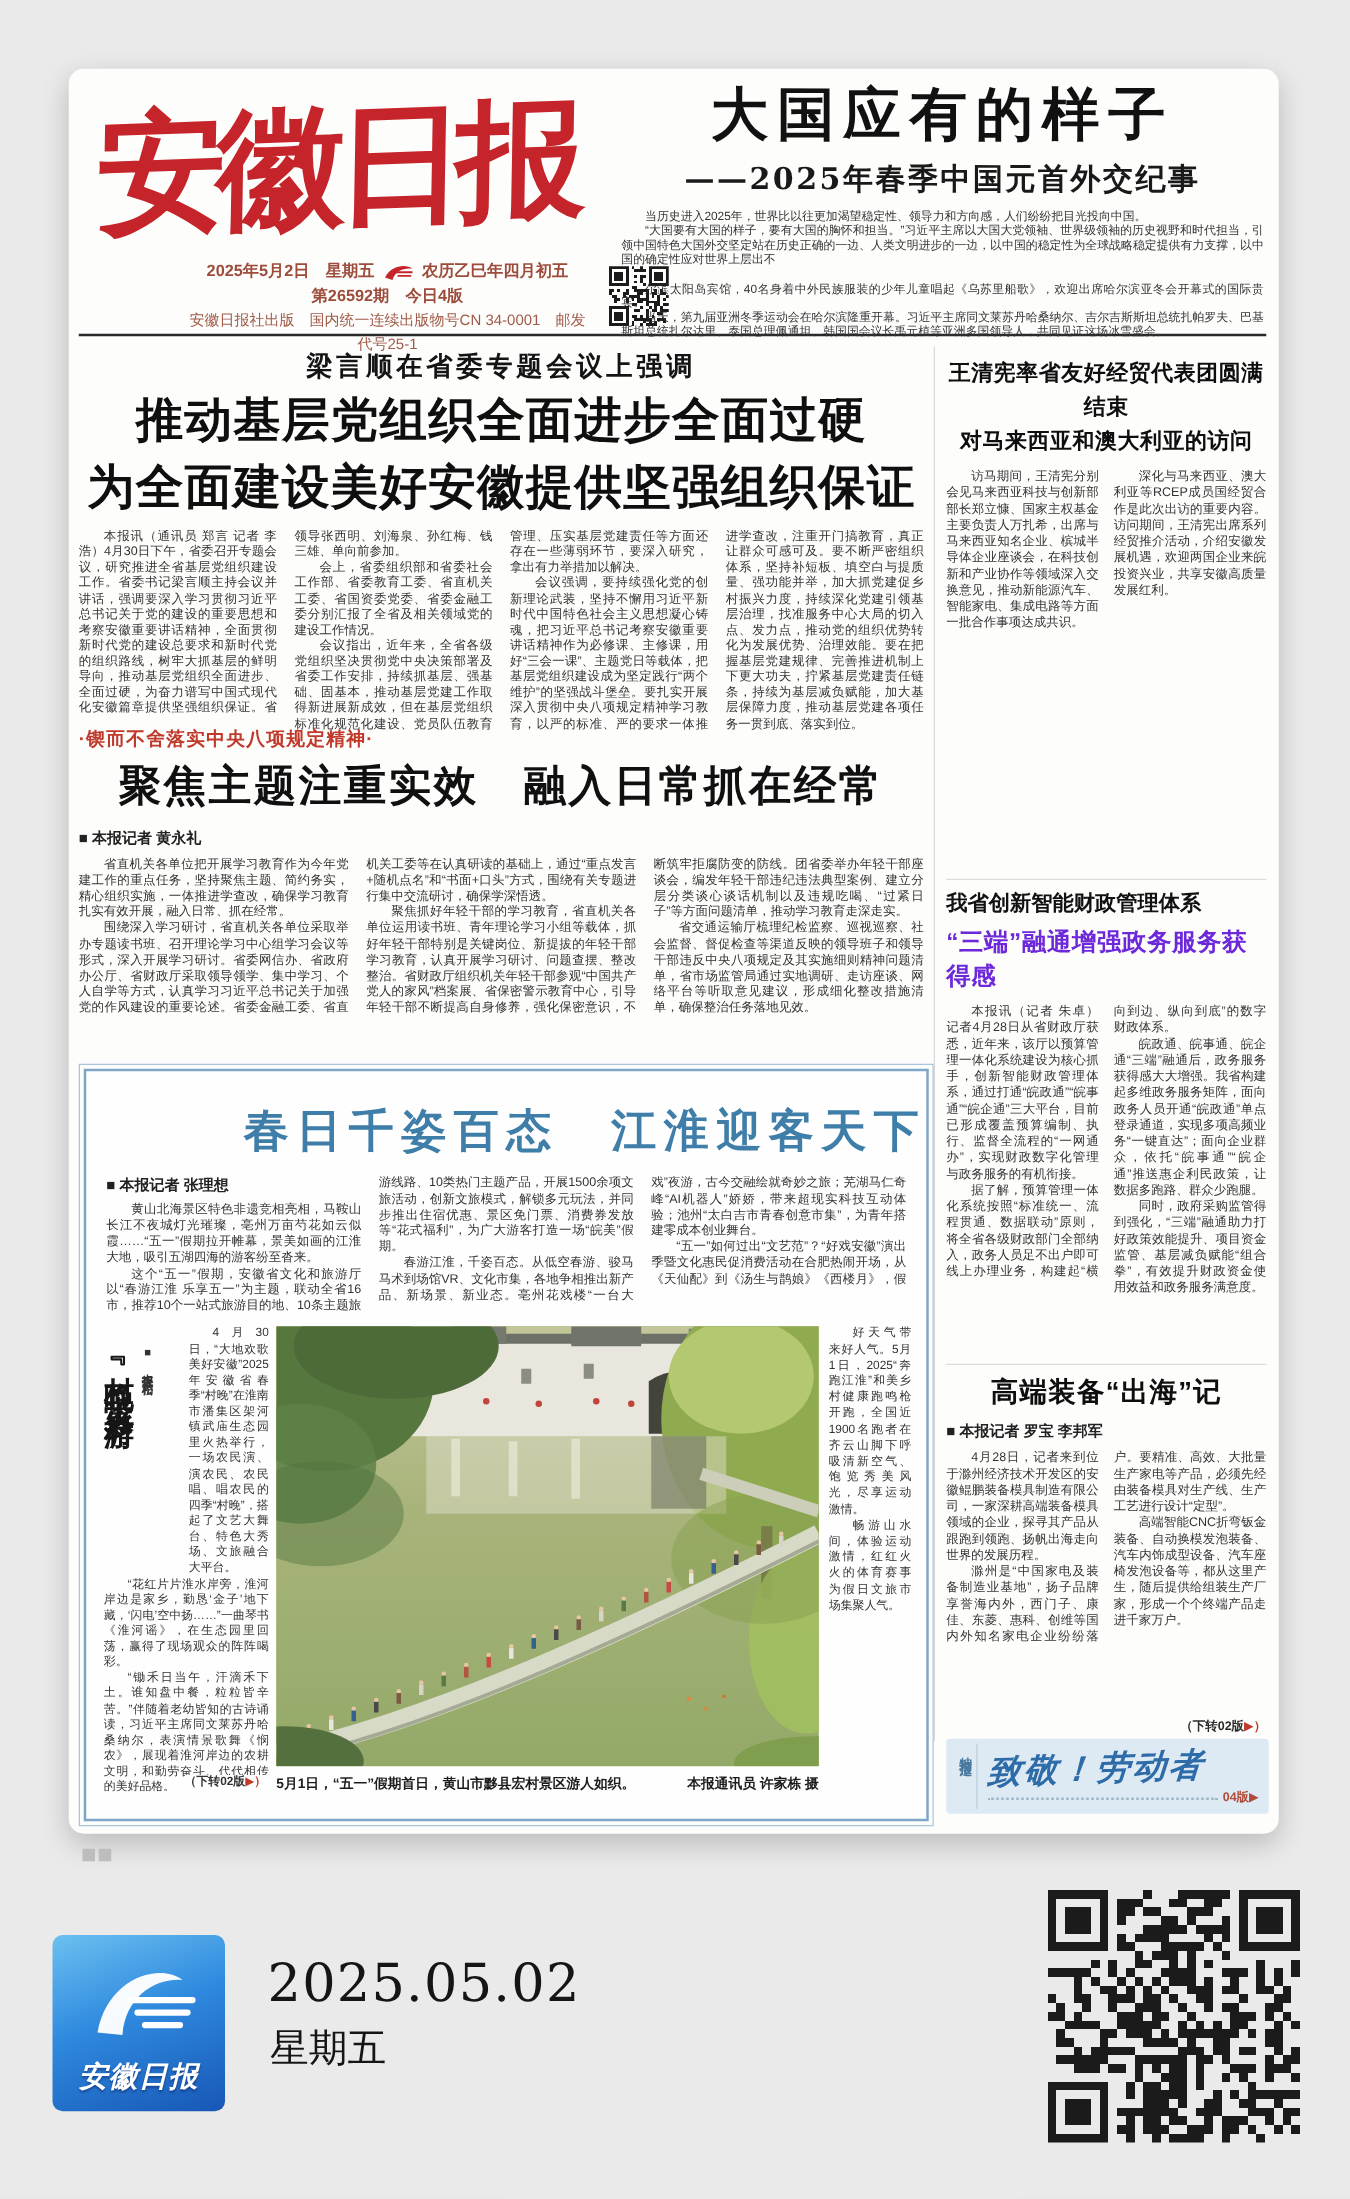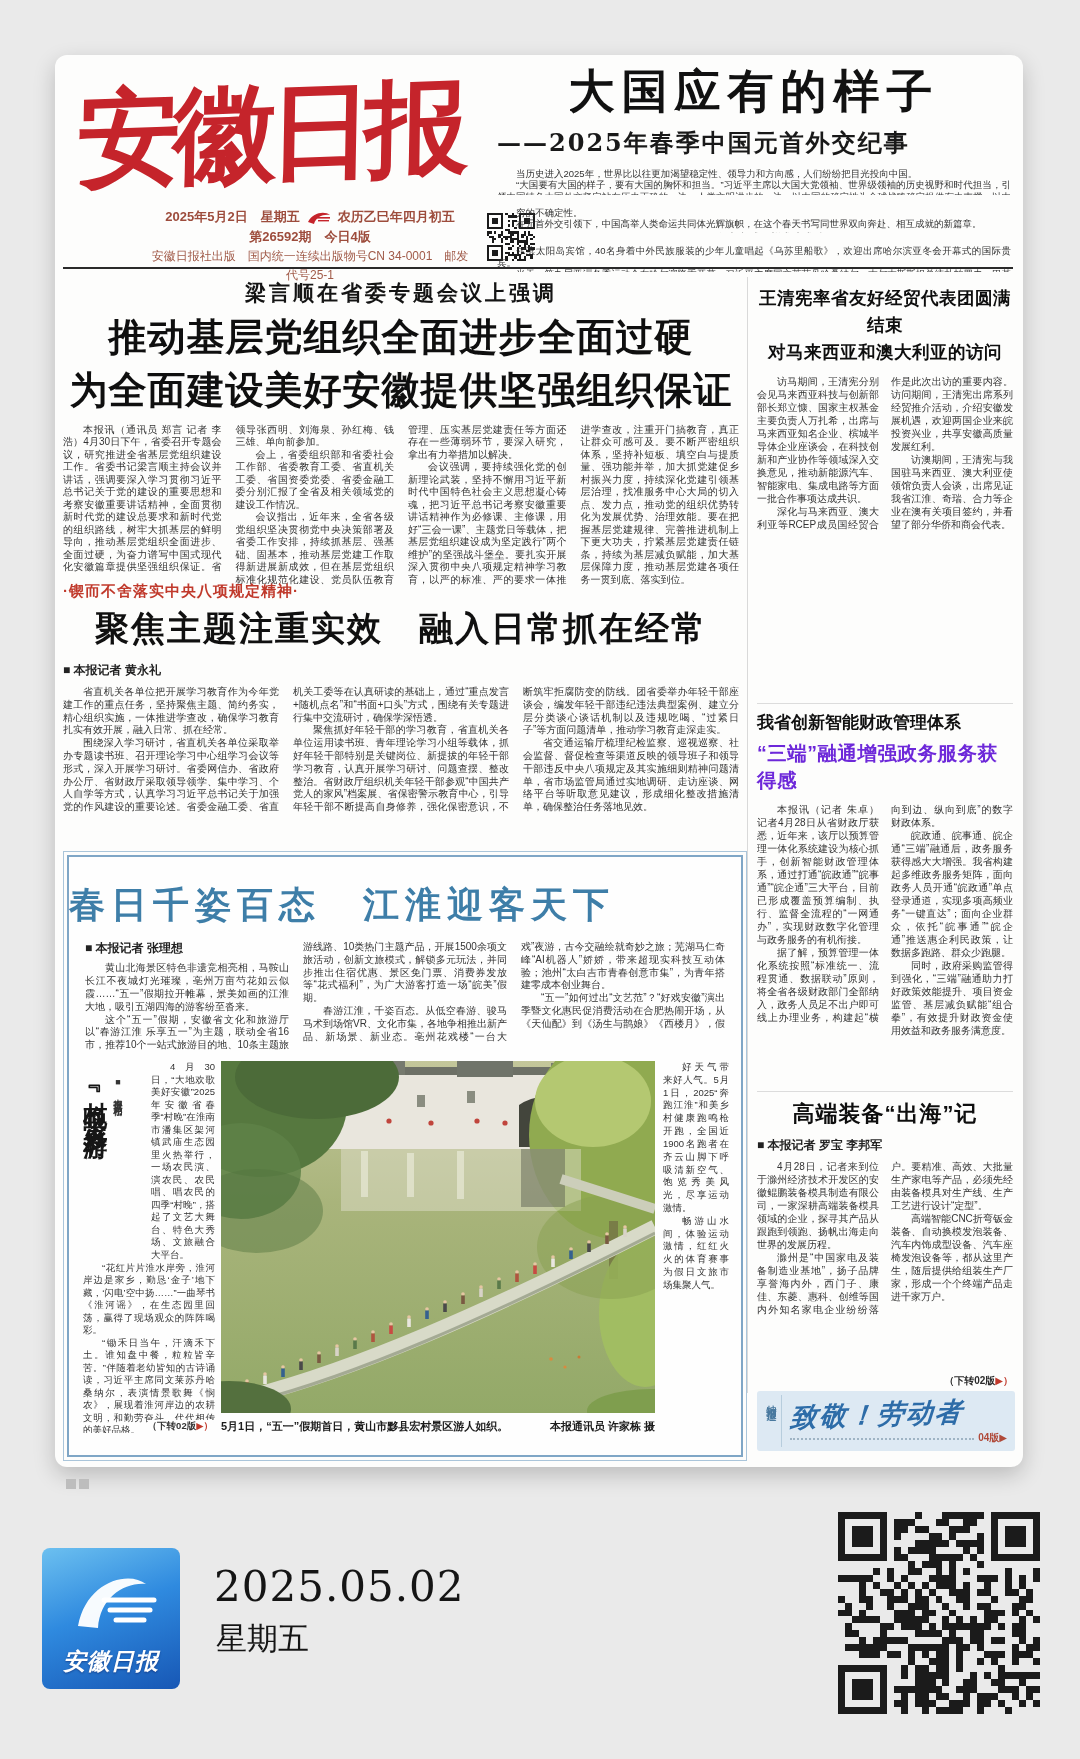--- a/index.html
+++ b/index.html
@@ -14,21 +14,21 @@
   .date-block{position:absolute;left:95px;top:152px;width:320px;text-align:center;color:#9d4c3c;
               font-size:13px;line-height:1.55;font-weight:bold;}
   .date-block .row{display:flex;justify-content:center;align-items:center;gap:6px;}
   .date-block .sub{font-size:12px;font-weight:normal;color:#a05a48;}
   .flame-icon{display:inline-block;width:26px;height:15px;}
   .small-qr{position:absolute;left:432px;top:158px;width:48px;height:48px;}
   .masthead-divider{position:absolute;left:8px;top:212px;width:950px;height:2px;background:#2a2a2a;}
   
   .top-story{position:absolute;left:442px;top:6px;width:514px;}
   .ts-title{text-align:center;font-size:46px;font-weight:900;letter-spacing:7px;color:#111;}
-  .ts-sub{font-size:24px;font-weight:bold;letter-spacing:2px;margin-top:4px;
+  .ts-sub{text-align:center;font-size:24px;font-weight:bold;letter-spacing:2px;margin-top:4px;
           font-family:"DejaVu Serif","Liberation Serif",serif;color:#191919;}
   .ts-cols{display:flex;gap:12px;margin-top:9px;height:104px;overflow:hidden;flex-direction:column;}
   .ts-col{flex:1;font-size:9.5px;line-height:1.2;text-align:justify;color:#333;overflow:hidden;}
   .ts-col p{margin:0;text-indent:2em;}
   .ts-subhead{font-weight:900;text-align:center;font-size:11px;margin:3px 0;color:#111;}
   
   .lead{position:absolute;left:8px;top:224px;width:676px;}
   .lead-kicker{text-align:center;font-size:21px;letter-spacing:3px;color:#141414;
                font-family:"DejaVu Serif","Liberation Serif",serif;font-weight:bold;}
   .lead-title{text-align:center;font-size:38px;font-weight:900;letter-spacing:1px;line-height:1.18;color:#0f0f0f;margin-top:8px;}
@@ -40,21 +40,21 @@
   .focus{position:absolute;left:8px;top:527px;width:676px;}
   .focus-kicker{color:#c0392b;font-weight:900;font-size:15px;letter-spacing:1px;}
   .focus-title{text-align:center;font-size:34px;font-weight:900;letter-spacing:2px;color:#101010;margin-top:5px;}
   .byline{font-size:12px;font-weight:bold;color:#222;margin-top:10px;}
   .focus-body{margin-top:7px;height:174px;column-count:3;column-gap:14px;font-size:10px;line-height:1.28;
               text-align:justify;overflow:hidden;color:#333;}
   .focus-body p{margin:0;text-indent:2em;}
   
   .feat{position:absolute;left:12px;top:800px;width:672px;height:598px;border:2px solid #7fa6c6;
         outline:1px solid #aac5da;outline-offset:3px;background:#fefefe;}
-  .feat-title{position:absolute;left:0;top:24px;width:100%;text-align:left;color:#3e7ea8;
+  .feat-title{position:absolute;left:0;top:24px;width:100%;text-align:right;color:#3e7ea8;
               font-family:"DejaVu Serif","Liberation Serif",serif;font-weight:bold;font-size:36px;letter-spacing:6px;}
   .feat-intro{position:absolute;left:16px;top:84px;width:640px;height:114px;column-count:3;column-gap:14px;
               font-size:10px;line-height:1.28;text-align:justify;overflow:hidden;color:#333;}
   .feat-intro p{margin:0;text-indent:2em;}
   .feat-intro .byline{margin:0 0 6px 0;column-span:none;}
   .feat-left{position:absolute;left:14px;top:204px;width:132px;height:372px;font-size:9.5px;line-height:1.32;
              text-align:justify;overflow:hidden;color:#333;}
   .feat-left p{margin:0;text-indent:2em;}
   .village-block{float:left;width:62px;height:178px;margin:16px 6px 4px 0;display:flex;flex-direction:row;}
   .village-title{writing-mode:vertical-rl;font-family:"DejaVu Serif","Liberation Serif",serif;font-weight:900;
@@ -353,25 +353,20 @@
 
     <div class="top-story">
       <div class="ts-title">大国应有的样子</div>
       <div class="ts-sub">——2025年春季中国元首外交纪事</div>
       <div class="ts-cols">
         <div class="ts-col">
             <p>当历史进入2025年，世界比以往更加渴望稳定性、领导力和方向感，人们纷纷把目光投向中国。</p>
             <p>“大国要有大国的样子，要有大国的胸怀和担当。”习近平主席以大国大党领袖、世界级领袖的历史视野和时代担当，引领中国特色大国外交坚定站在历史正确的一边、人类文明进步的一边，以中国的稳定性为全球战略稳定提供有力支撑，以中国的确定性应对世界上层出不</p>
           </div>
         <div class="ts-col">
-          <span><p>穷的不确定性。</p><p>在元首外交引领下，中国高举人类命运共同体光辉旗帜，在这个春天书写同世界双向奔赴、相互成就的新篇章。</p></span>
-          <div class="ts-subhead">（一）“像走亲戚一样常来常往”</div>
-          <span><p>“乌苏里江来长又长，蓝蓝的江水起波浪……”</p><p>春节前夕，2月7日中午，黑龙江哈</p></span>
-        </div>
-        <div class="ts-col">
           <span><p>尔滨太阳岛宾馆，40名身着中外民族服装的少年儿童唱起《乌苏里船歌》，欢迎出席哈尔滨亚冬会开幕式的国际贵宾。</p><p>当天，第九届亚洲冬季运动会在哈尔滨隆重开幕。习近平主席同文莱苏丹哈桑纳尔、吉尔吉斯斯坦总统扎帕罗夫、巴基斯坦总统扎尔达里、泰国总理佩通坦、韩国国会议长禹元植等亚洲多国领导人，共同见证这场冰雪盛会。</p></span>
           
         </div>
       </div>
     </div>
 
     <div class="lead">
       <div class="lead-kicker">梁言顺在省委专题会议上强调</div>
       <div class="lead-title">推动基层党组织全面进步全面过硬</div>
       <div class="lead-title">为全面建设美好安徽提供坚强组织保证</div>
@@ -568,21 +563,20 @@
         <span>本报通讯员 许家栋 摄</span>
       </div>
     </div>
 
     <div class="visit">
       <div class="visit-title">王清宪率省友好经贸代表团圆满结束</div>
       <div class="visit-title">对马来西亚和澳大利亚的访问</div>
       <div class="rcol-body">
           <p>访马期间，王清宪分别会见马来西亚科技与创新部部长郑立慷、国家主权基金主要负责人万扎希，出席与马来西亚知名企业、槟城半导体企业座谈会，在科技创新和产业协作等领域深入交换意见，推动新能源汽车、智能家电、集成电路等方面一批合作事项达成共识。</p>
           <p>深化与马来西亚、澳大利亚等RCEP成员国经贸合作是此次出访的重要内容。访问期间，王清宪出席系列经贸推介活动，介绍安徽发展机遇，欢迎两国企业来皖投资兴业，共享安徽高质量发展红利。</p>
-          <p>访澳期间，王清宪与我国驻马来西亚、澳大利亚使领馆负责人会谈，出席见证我省江淮、奇瑞、合力等企业在澳有关项目签约，并看望了部分华侨和商会代表。</p>
         </div>
     </div>
     <div class="rule-sub" style="top:648px"></div>
 
     <div class="fiscal">
       <div class="fiscal-kicker">我省创新智能财政管理体系</div>
       <div class="fiscal-title">“三端”融通增强政务服务获得感</div>
       <div class="rcol-body">
           <p>本报讯（记者 朱卓）记者4月28日从省财政厅获悉，近年来，该厅以预算管理一体化系统建设为核心抓手，创新智能财政管理体系，通过打通“皖政通”“皖事通”“皖企通”三大平台，目前已形成覆盖预算编制、执行、监督全流程的“一网通办”，实现财政数字化管理与政务服务的有机衔接。</p>
           <p>据了解，预算管理一体化系统按照“标准统一、流程贯通、数据联动”原则，将全省各级财政部门全部纳入，政务人员足不出户即可线上办理业务，构建起“横向到边、纵向到底”的数字财政体系。</p>

